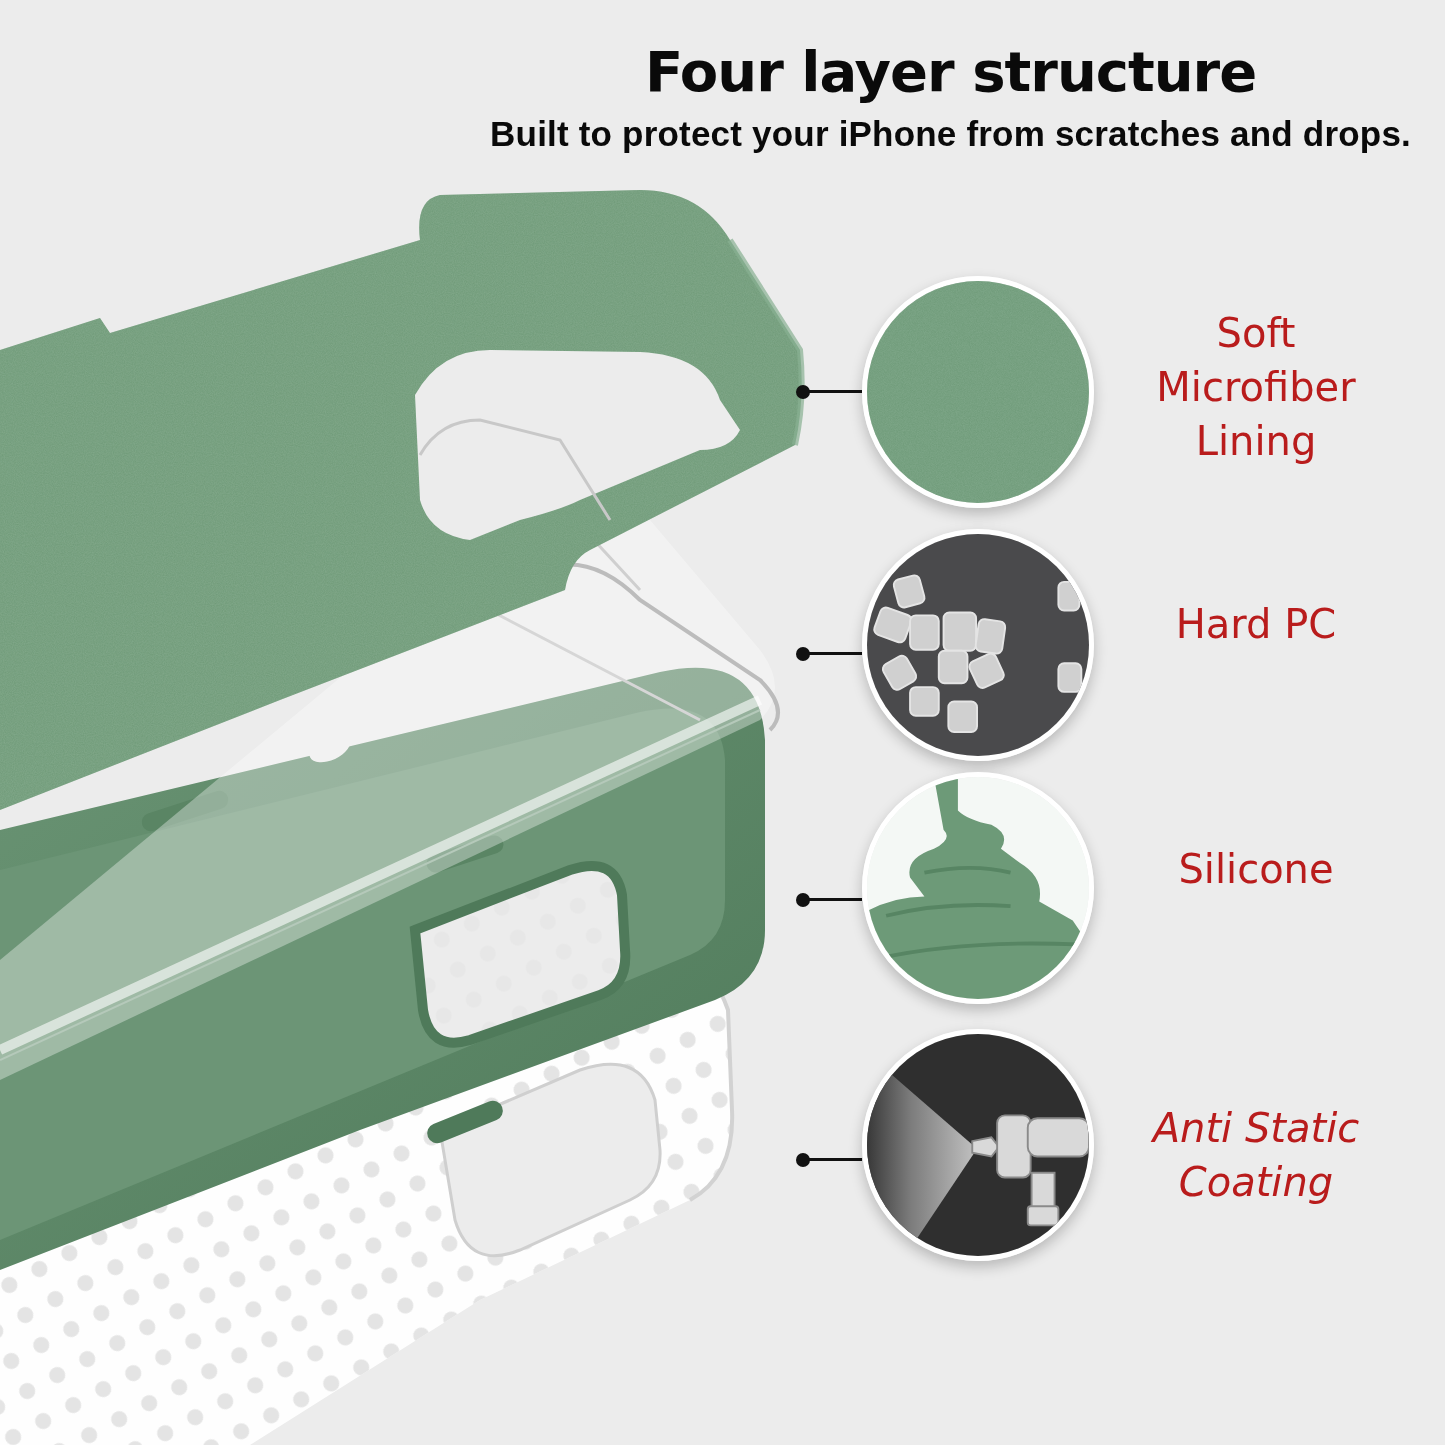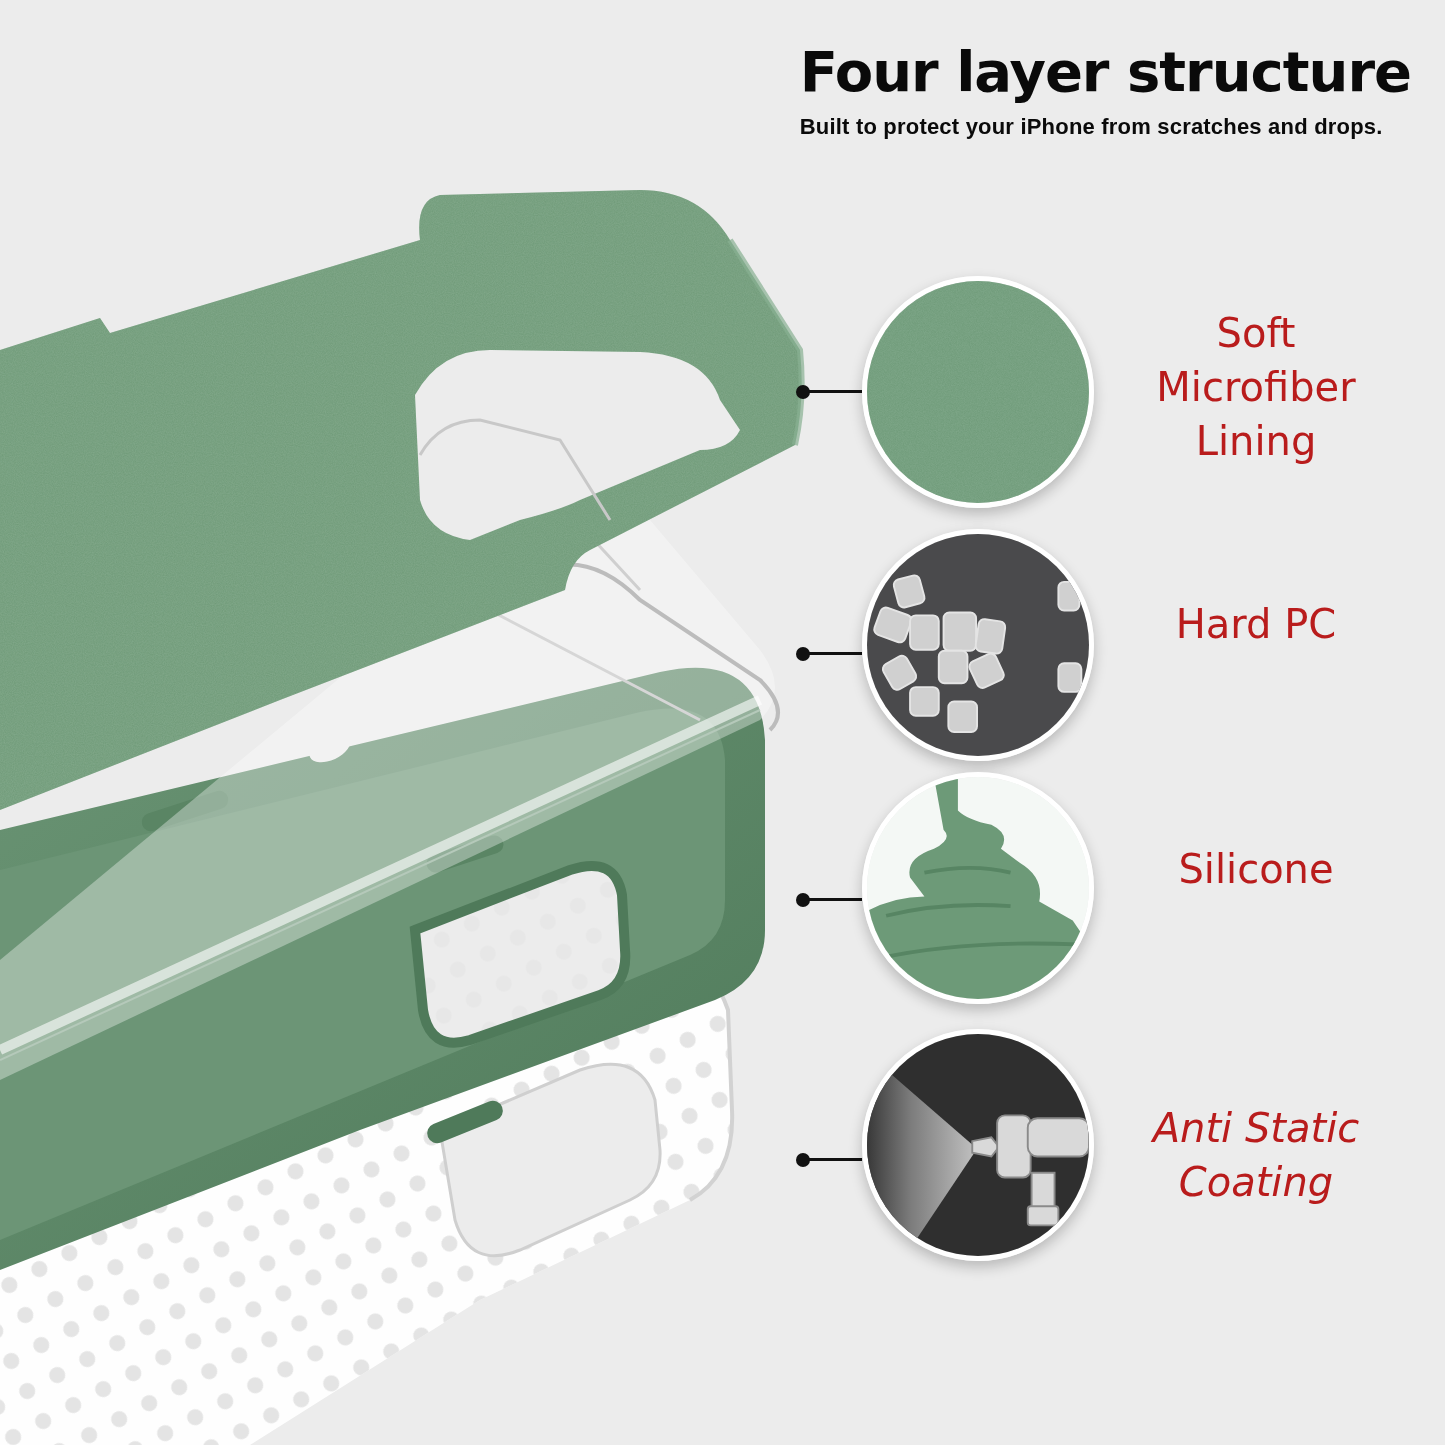--- a/index.html
+++ b/index.html
@@ -4,30 +4,30 @@
 <style>
   html, body { margin: 0; padding: 0; }
   body {
     width: 1445px; height: 1445px; overflow: hidden;
     background: #ececec;
     font-family: "Liberation Sans", "DejaVu Sans", sans-serif;
     position: relative;
     color: #0a0a0a;
   }
   .header {
-    position: absolute; right: 34px; top: 44px; text-align: left;
+    position: absolute; right: 34px; top: 44px; text-align: center;
   }
   .title {
     font-family: "DejaVu Sans", sans-serif;
     font-weight: bold; font-size: 56px; letter-spacing: -1px;
     line-height: 1; margin: 0;
   }
   .subtitle {
     font-family: "Liberation Sans", sans-serif;
-    font-weight: bold; font-size: 22px; margin-top: 14px; letter-spacing: 0.2px;
+    font-weight: bold; font-size: 35px; margin-top: 14px; letter-spacing: 0.2px;
   }
   .illustration { position: absolute; left: 0; top: 0; width: 1445px; height: 1445px; }
   .feature {
     position: absolute; left: 798px; width: 640px; height: 240px;
   }
   .connector {
     position: absolute; left: 0; height: 3px; width: 64px; background: #111;
   }
   .connector-dot {
     position: absolute; left: -2px; width: 14px; height: 14px; border-radius: 50%;

